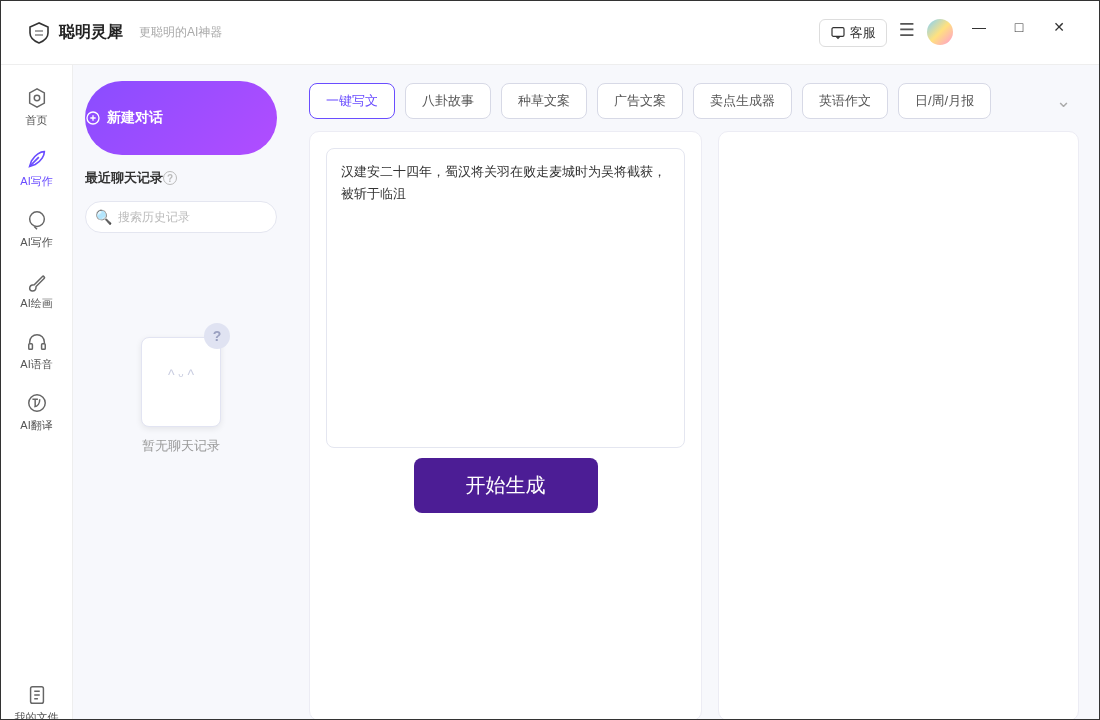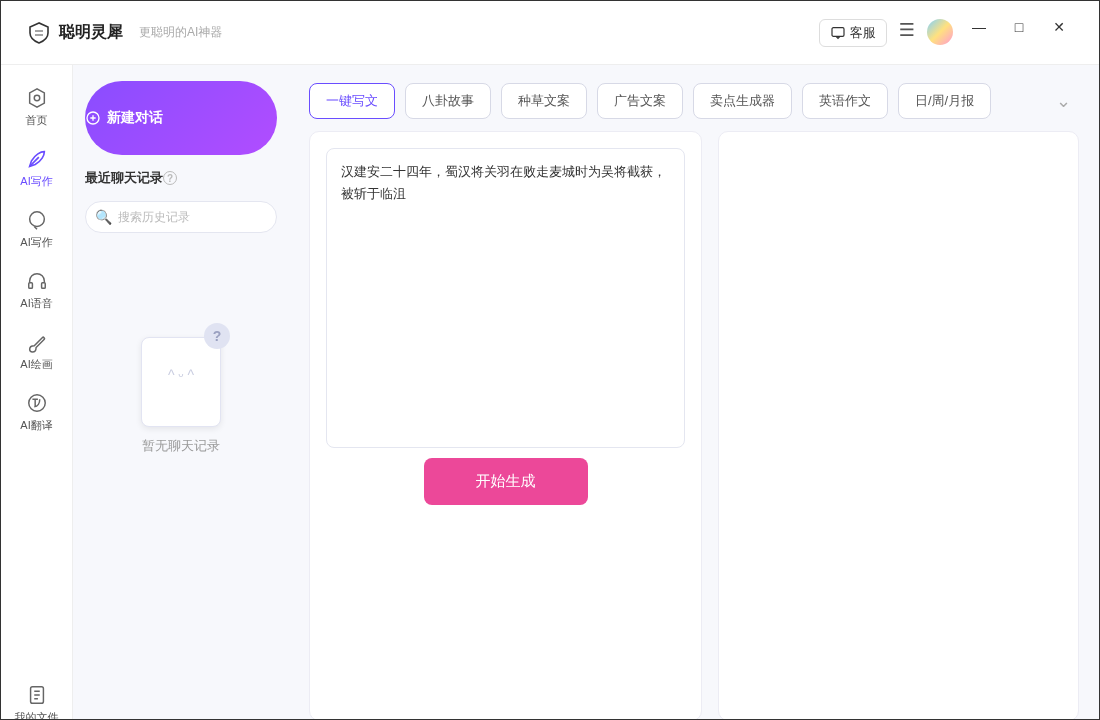--- a/index.html
+++ b/index.html
@@ -45,21 +45,21 @@
 
 .form-row { display: flex; gap: 16px; padding: 0 20px 14px 20px; flex: 1; min-height: 0; }
 .form-card { flex: 1; background: #fff; border-radius: 10px; border: 1px solid #ececf4; padding: 16px; display: flex; flex-direction: column; gap: 10px; }
 .preview-card { flex: 1; background: #fff; border-radius: 10px; border: 1px solid #ececf4; }
 .highlight-box { border: 3px solid #d11a1a; padding: 8px 8px 14px 8px; margin: -8px -8px 0 -8px; border-radius: 2px; }
 .field-label { font-size: 12px; color: #888; margin: 6px 0 8px 2px; }
 .req { color: #d33; margin-left: 2px; }
 .topic-input { width: 100%; border: 1.5px solid #6a4dff; border-radius: 8px; padding: 12px 14px; font-size: 14px; color: #333; outline: none; }
 .detail-area { width: 100%; border: 1px solid #e4e6f0; border-radius: 8px; padding: 12px 14px; font-size: 13px; color: #333; min-height: 300px; resize: none; outline: none; line-height: 1.7; font-family: inherit; }
 .gen-wrap { display: flex; justify-content: center; padding: 0 0 12px 0; }
-.gen-btn { background: #ec4899; color: #fff; border: none; border-radius: 8px; padding: 14px 52px; font-size: 15px; font-weight: 500; cursor: pointer; }
+.gen-btn { background: #4c1d95; color: #fff; border: none; border-radius: 8px; padding: 14px 52px; font-size: 20px; font-weight: 500; cursor: pointer; }
 input::placeholder, textarea::placeholder { color: #bbb; }
 </style>
 </head>
 <body>
 
 <div class="titlebar">
   <div class="logo-wrap">
     <svg class="logo-ico" viewBox="0 0 24 24" fill="none" stroke="#333" stroke-width="1.6">
         <path d="M12 2 3 6v6c0 5 4 8 9 10 5-2 9-5 9-10V6l-9-4Z"></path>
         <path d="M8 10h8M8 14h8" stroke="#888"></path>
@@ -101,31 +101,31 @@
     </div>
     <div class="nav-item">
       <svg viewBox="0 0 24 24" fill="none" stroke="#666" stroke-width="1.6">
           <circle cx="12" cy="11" r="8"></circle>
           <path d="M9 11h.01M12 11h.01M15 11h.01M9 19l3 3"></path>
         </svg>
       <span>AI写作</span>
     </div>
     <div class="nav-item">
       <svg viewBox="0 0 24 24" fill="none" stroke="#666" stroke-width="1.6">
+          <path d="M4 20c0-3 3-4 5-4l9-9c1-1 3 1 2 2l-9 9c0 2-1 5-4 5-2 0-3-1-3-3Z"></path>
+        </svg>
+      <span>AI绘画</span>
+    </div>
+    <div class="nav-item">
+      <svg viewBox="0 0 24 24" fill="none" stroke="#666" stroke-width="1.6">
           <path d="M4 14v-2a8 8 0 0 1 16 0v2"></path>
           <rect x="3" y="14" width="4" height="6" rx="1"></rect>
           <rect x="17" y="14" width="4" height="6" rx="1"></rect>
         </svg>
       <span>AI语音</span>
-    </div>
-    <div class="nav-item">
-      <svg viewBox="0 0 24 24" fill="none" stroke="#666" stroke-width="1.6">
-          <path d="M4 20c0-3 3-4 5-4l9-9c1-1 3 1 2 2l-9 9c0 2-1 5-4 5-2 0-3-1-3-3Z"></path>
-        </svg>
-      <span>AI绘画</span>
     </div>
     <div class="nav-item">
       <svg viewBox="0 0 24 24" fill="none" stroke="#666" stroke-width="1.6">
           <circle cx="12" cy="12" r="9"></circle>
           <path d="M7 8h6M10 8v8M9 16c4 0 6-4 6-8"></path>
         </svg>
       <span>AI翻译</span>
     </div>
     <div class="nav-spacer"></div>
     <div class="nav-item">

